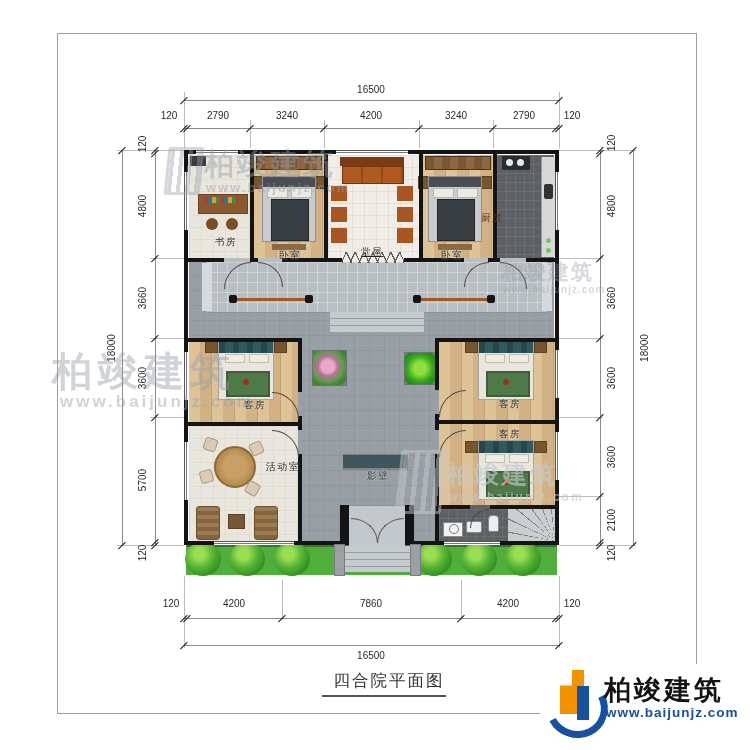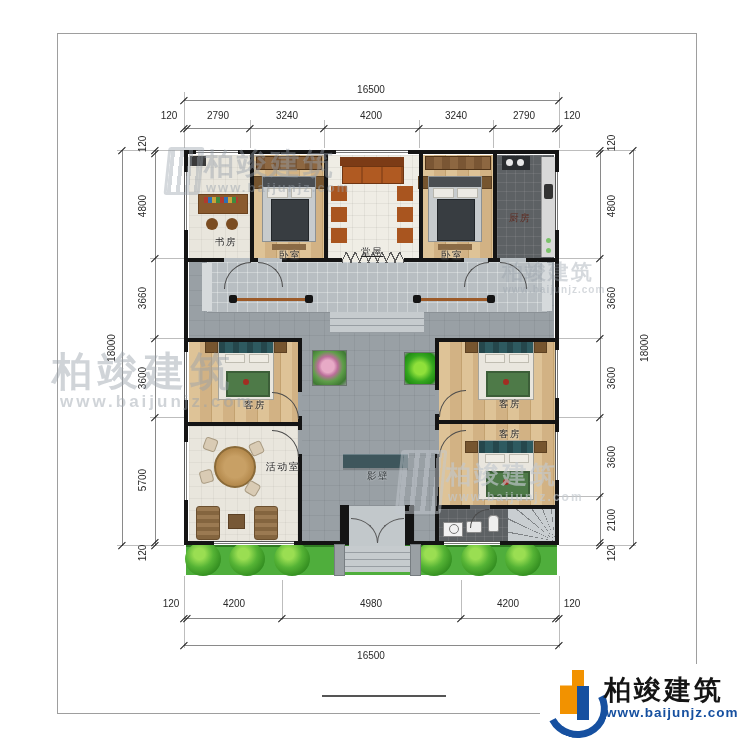--- a/index.html
+++ b/index.html
@@ -72,21 +72,21 @@
   <div class="ext" style="left:461px;top:580px;width:1px;height:40px;"></div>
   <div class="ln" style="left:184px;top:618px;width:376px;height:1px;"></div>
   <div class="tk" style="left:179px;top:618px;"></div>
   <div class="tk" style="left:182px;top:618px;"></div>
   <div class="tk" style="left:277px;top:618px;"></div>
   <div class="tk" style="left:456px;top:618px;"></div>
   <div class="tk" style="left:551px;top:618px;"></div>
   <div class="tk" style="left:554px;top:618px;"></div>
   <div class="t" style="left:148px;top:598px;width:46px;">120</div>
   <div class="t" style="left:211px;top:598px;width:46px;">4200</div>
-  <div class="t" style="left:348px;top:598px;width:46px;">4980</div>
+  <div class="t" style="left:348px;top:598px;width:46px;">7860</div>
   <div class="t" style="left:485px;top:598px;width:46px;">4200</div>
   <div class="t" style="left:549px;top:598px;width:46px;">120</div>
   <div class="ln" style="left:184px;top:645px;width:376px;height:1px;"></div>
   <div class="tk" style="left:179px;top:645px;"></div>
   <div class="tk" style="left:554px;top:645px;"></div>
   <div class="t" style="left:336px;top:650px;width:70px;">16500</div>
 
   <div class="ext" style="left:117px;top:150px;width:67px;height:1px;"></div>
   <div class="ext" style="left:150px;top:258px;width:34px;height:1px;"></div>
   <div class="ext" style="left:150px;top:338px;width:34px;height:1px;"></div>
@@ -315,41 +315,42 @@
   <div class="a" style="left:351px;top:518px;width:26px;height:24px;border-top:1.4px solid #555;border-right:1.4px solid #555;border-radius:0 100% 0 0;"></div>
   <div class="a" style="left:377px;top:518px;width:26px;height:24px;border-top:1.4px solid #555;border-left:1.4px solid #555;border-radius:100% 0 0 0;"></div>
   <div class="a steps" style="left:342px;top:546px;width:70px;height:26px;"></div>
   <div class="a" style="left:334px;top:544px;width:9px;height:30px;background:#9aa0a4;border:1px solid #777d81;"></div>
   <div class="a" style="left:410px;top:544px;width:9px;height:30px;background:#9aa0a4;border:1px solid #777d81;"></div>
 
   <div class="rl" style="left:206px;top:236px;width:40px;">书房</div>
   <div class="rl" style="left:270px;top:249px;width:40px;">卧室</div>
   <div class="rl" style="left:352px;top:246px;width:40px;text-decoration:underline;">堂屋</div>
   <div class="rl" style="left:432px;top:249px;width:40px;">卧室</div>
-  <div class="rl" style="left:500px;top:212px;width:40px;color:#5e2a20;text-shadow:none;">厨房</div>
+  <div class="rl" style="left:472px;top:212px;width:40px;color:#5e2a20;text-shadow:none;">厨房</div>
   <div class="rl" style="left:235px;top:399px;width:40px;">客房</div>
   <div class="rl" style="left:255px;top:460px;width:56px;font-size:10px;">活动室</div>
   <div class="rl" style="left:490px;top:398px;width:40px;">客房</div>
   <div class="rl" style="left:490px;top:428px;width:40px;">客房</div>
   <div class="rl" style="left:358px;top:470px;width:40px;color:#33393c;">影壁</div>
 
   <div class="wmg" style="left:166px;top:147px;width:30px;height:42px;"></div>
   <div class="wm" style="left:204px;top:144px;font-size:30px;letter-spacing:3px;">柏竣建筑</div>
   <div class="wm" style="left:206px;top:180px;font-size:13px;letter-spacing:2px;">www.baijunjz.com</div>
 
   <div class="wm" style="left:502px;top:258px;font-size:21px;letter-spacing:2px;opacity:.4;">柏竣建筑</div>
   <div class="wm" style="left:503px;top:284px;font-size:10px;letter-spacing:1px;opacity:.4;">www.baijunjz.com</div>
 
   <div class="wm" style="left:52px;top:344px;font-size:40px;letter-spacing:6px;">柏竣建筑</div>
   <div class="wm" style="left:60px;top:392px;font-size:17px;letter-spacing:3px;">www.baijunjz.com</div>
 
   <div class="wmg" style="left:398px;top:450px;width:40px;height:58px;border-color:#c3c9cf;background:repeating-linear-gradient(90deg,#c3c9cf 0 5px,transparent 5px 11px);opacity:.5;"></div>
   <div class="wm" style="left:446px;top:458px;font-size:25px;letter-spacing:3px;color:#c3c9cf;opacity:.65;">柏竣建筑</div>
   <div class="wm" style="left:448px;top:490px;font-size:12px;letter-spacing:2px;color:#c3c9cf;opacity:.65;">www.baijunjz.com</div>
 
+  <div class="a" style="left:333px;top:670px;width:112px;text-align:center;font-size:16.5px;color:#333;letter-spacing:2px;">四合院平面图</div>
   <div class="a" style="left:322px;top:695px;width:124px;height:2px;background:#555;"></div>
 
   <div class="a" style="left:540px;top:664px;width:205px;height:76px;background:#fff;">
     <div class="a" style="left:6px;top:14px;width:48px;height:46px;border:7px solid #1650a0;border-radius:50%;border-top-color:transparent;border-left-color:transparent;transform:rotate(18deg);"></div>
     <div class="a" style="left:20px;top:6px;width:24px;height:44px;background:#f29200;clip-path:polygon(0 35%,50% 35%,50% 0,100% 0,100% 100%,0 100%);"></div>
     <div class="a" style="left:37px;top:22px;width:16px;height:34px;background:#1650a0;box-shadow:inset -4px 0 0 #fff,inset -8px 0 0 #1650a0;"></div>
     <div class="a" style="left:64px;top:8px;font-size:27px;font-weight:bold;color:#141414;letter-spacing:3px;white-space:nowrap;">柏竣建筑</div>
     <div class="a" style="left:66px;top:41px;font-size:13.5px;font-weight:bold;color:#1650a0;letter-spacing:1px;white-space:nowrap;">www.baijunjz.com</div>
   </div>
 

